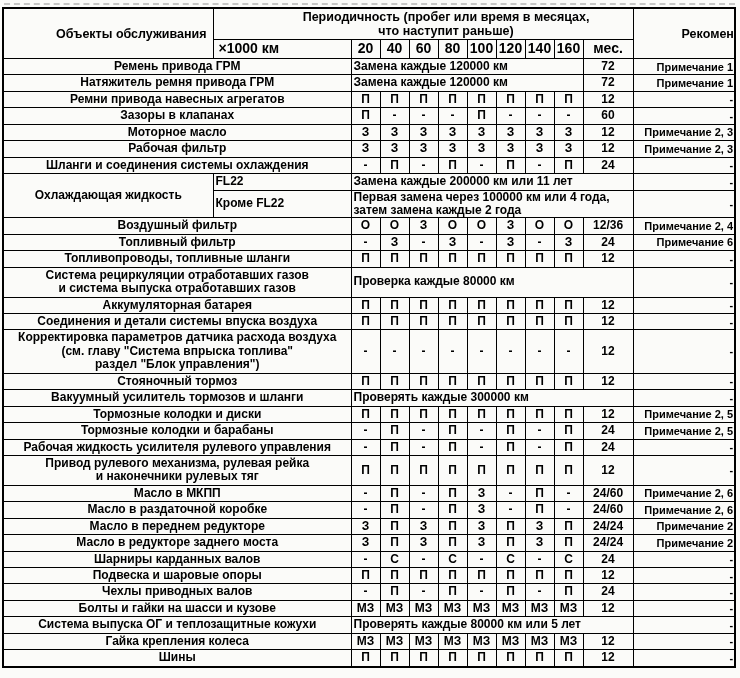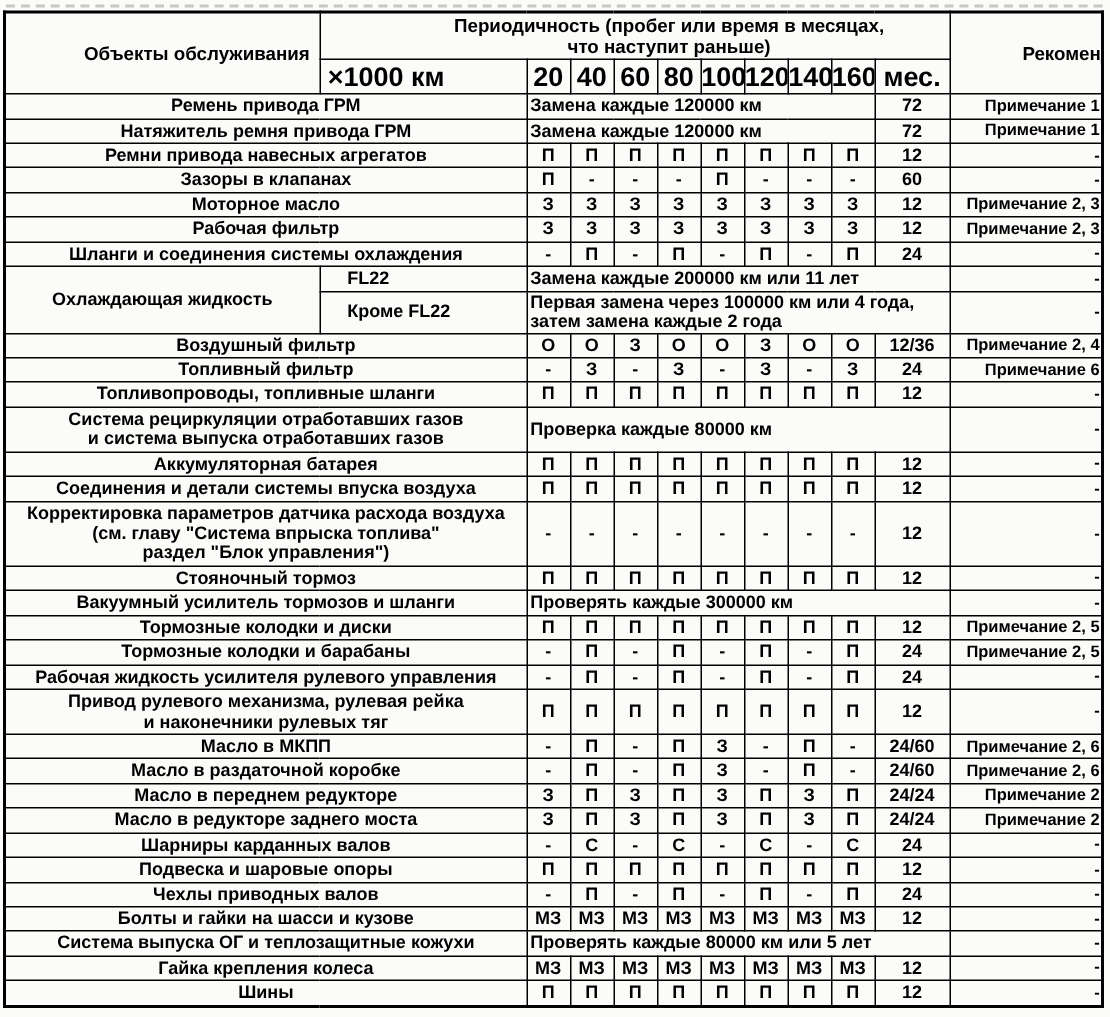--- a/index.html
+++ b/index.html
@@ -38,39 +38,39 @@
   }
   .maint th {
     font-weight: bold;
     text-align: center;
     font-size: 12.5px;
     line-height: 1.12;
     padding: 1px 2px;
     white-space: pre-line;
   }
   .maint tr.hdr1 th { height: 27px; padding-left: 48px; }
-  .maint tr.hdr2 th { height: 19px; font-size: 18px; }
+  .maint tr.hdr2 th { height: 19px; font-size: 14px; }
   .maint th.x1000 { text-align: left; padding-left: 5px; }
   .maint th.interval { padding: 1px 0; margin-left: 36px; }
 
   .maint td {
     height: 16px;
     font-size: 12px;
     line-height: 1.12;
     padding: 0 2px;
     font-weight: bold;
   }
   .maint td.name {
     text-align: center;
     padding: 1px 8px;
     white-space: pre-line;
   }
   .maint td.sub {
     text-align: left;
-    padding: 1px 18px;
+    padding: 1px 2px;
   }
   .maint td.val   { text-align: center; padding: 0; }
   .maint td.mon   { text-align: center; padding: 0; }
   .maint td.note  { white-space: pre-line; }
   .maint td.rec   { text-align: right; font-size: 11px; padding: 0 1px; }
 </style>
 </head>
 <body>
 
 <div class="page">

